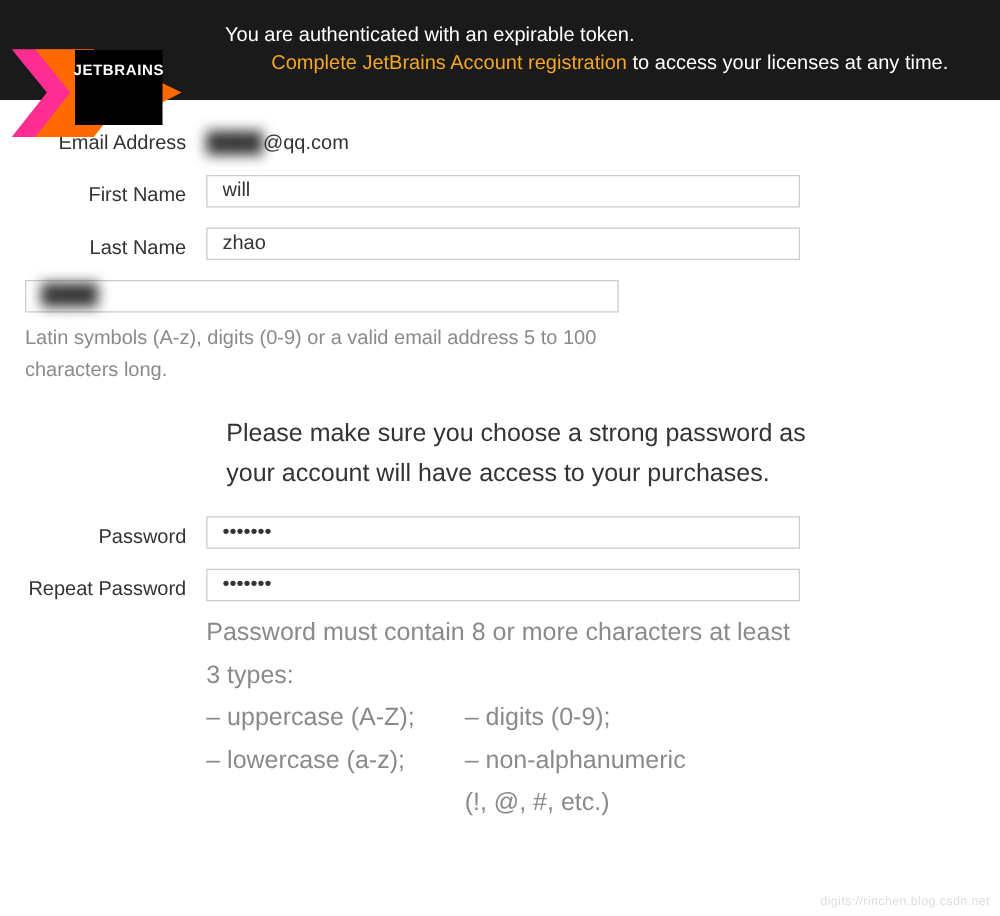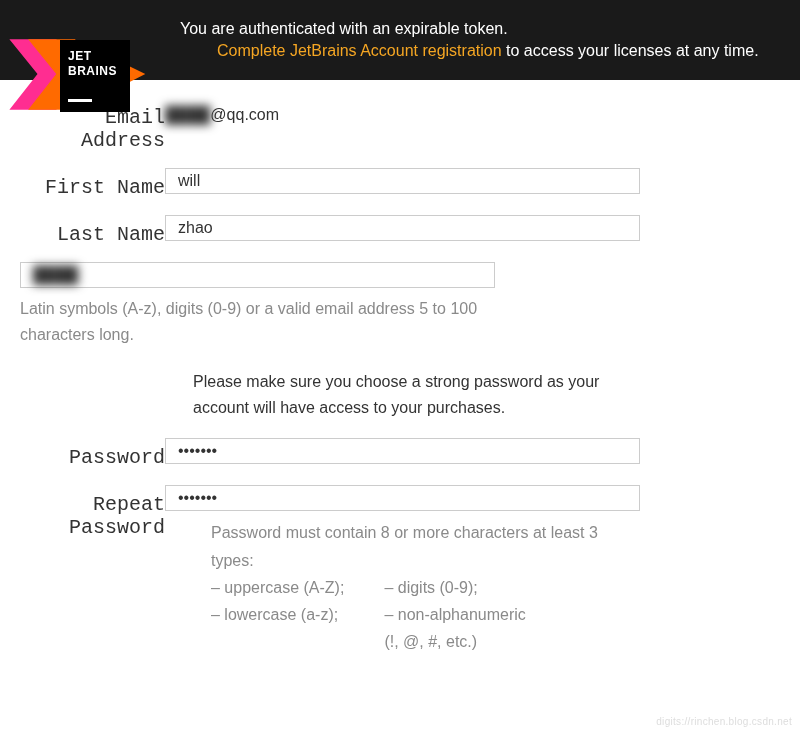--- a/index.html
+++ b/index.html
@@ -38,28 +38,28 @@
       height: 72px;
       left: -10px;
       top: -2px;
       display: flex;
       align-items: center;
       justify-content: flex-start;
     }
     .logo-square {
       background: #000000;
       width: 70px;
-      height: 72px;
+      height: 60px;
       left: 60px;
       top: 2px;
       position: absolute;
       z-index: 2;
       display: flex;
-      flex-direction: column;
-      justify-content: space-between;
+      flex-direction: row;
+      justify-content: center;
       align-items: flex-start;
       padding: 10px 8px;
     }
     .logo-text-line {
       color: #ffffff;
       font-weight: 800;
       font-size: 12px;
       letter-spacing: 0.5px;
       line-height: 1.1;
     }
@@ -84,25 +84,25 @@
       padding: 18px 20px 0 20px;
     }
     .form-row {
       display: flex;
       align-items: flex-start;
       margin-bottom: 16px;
     }
     .form-label {
       width: 145px;
       text-align: right;
-      color: #333333;
-      font-size: 20px;
+      padding-right: 16px;
+      color: #333333;
+      font-size: 16px;
       padding-top: 8px;
       flex-shrink: 0;
-      font-family: Liberation Mono, monospace;
     }
     .form-field {
       flex: 1;
       max-width: 475px;
     }
     .form-value-static {
       font-size: 16px;
       color: #333333;
       padding-top: 8px;
     }
@@ -121,30 +121,29 @@
       font-family: inherit;
     }
     .helper-text {
       color: #8a8a8a;
       font-size: 16px;
       line-height: 1.6;
       margin-top: 8px;
     }
     .info-text {
       color: #333333;
-      font-size: 16px;
+      font-size: 20px;
       line-height: 1.6;
-      margin: 22px 0 18px 12px;
+      margin: 22px 0 18px 0;
     }
     .password-rules {
       color: #8a8a8a;
-      font-size: 16px;
+      font-size: 20px;
       line-height: 1.7;
       margin-top: 8px;
-      margin-left: 46px;
     }
     .rules-columns {
       display: flex;
       gap: 40px;
     }
     .rules-col {
       flex: 0 0 auto;
     }
     .checkbox-row {
       display: flex;

